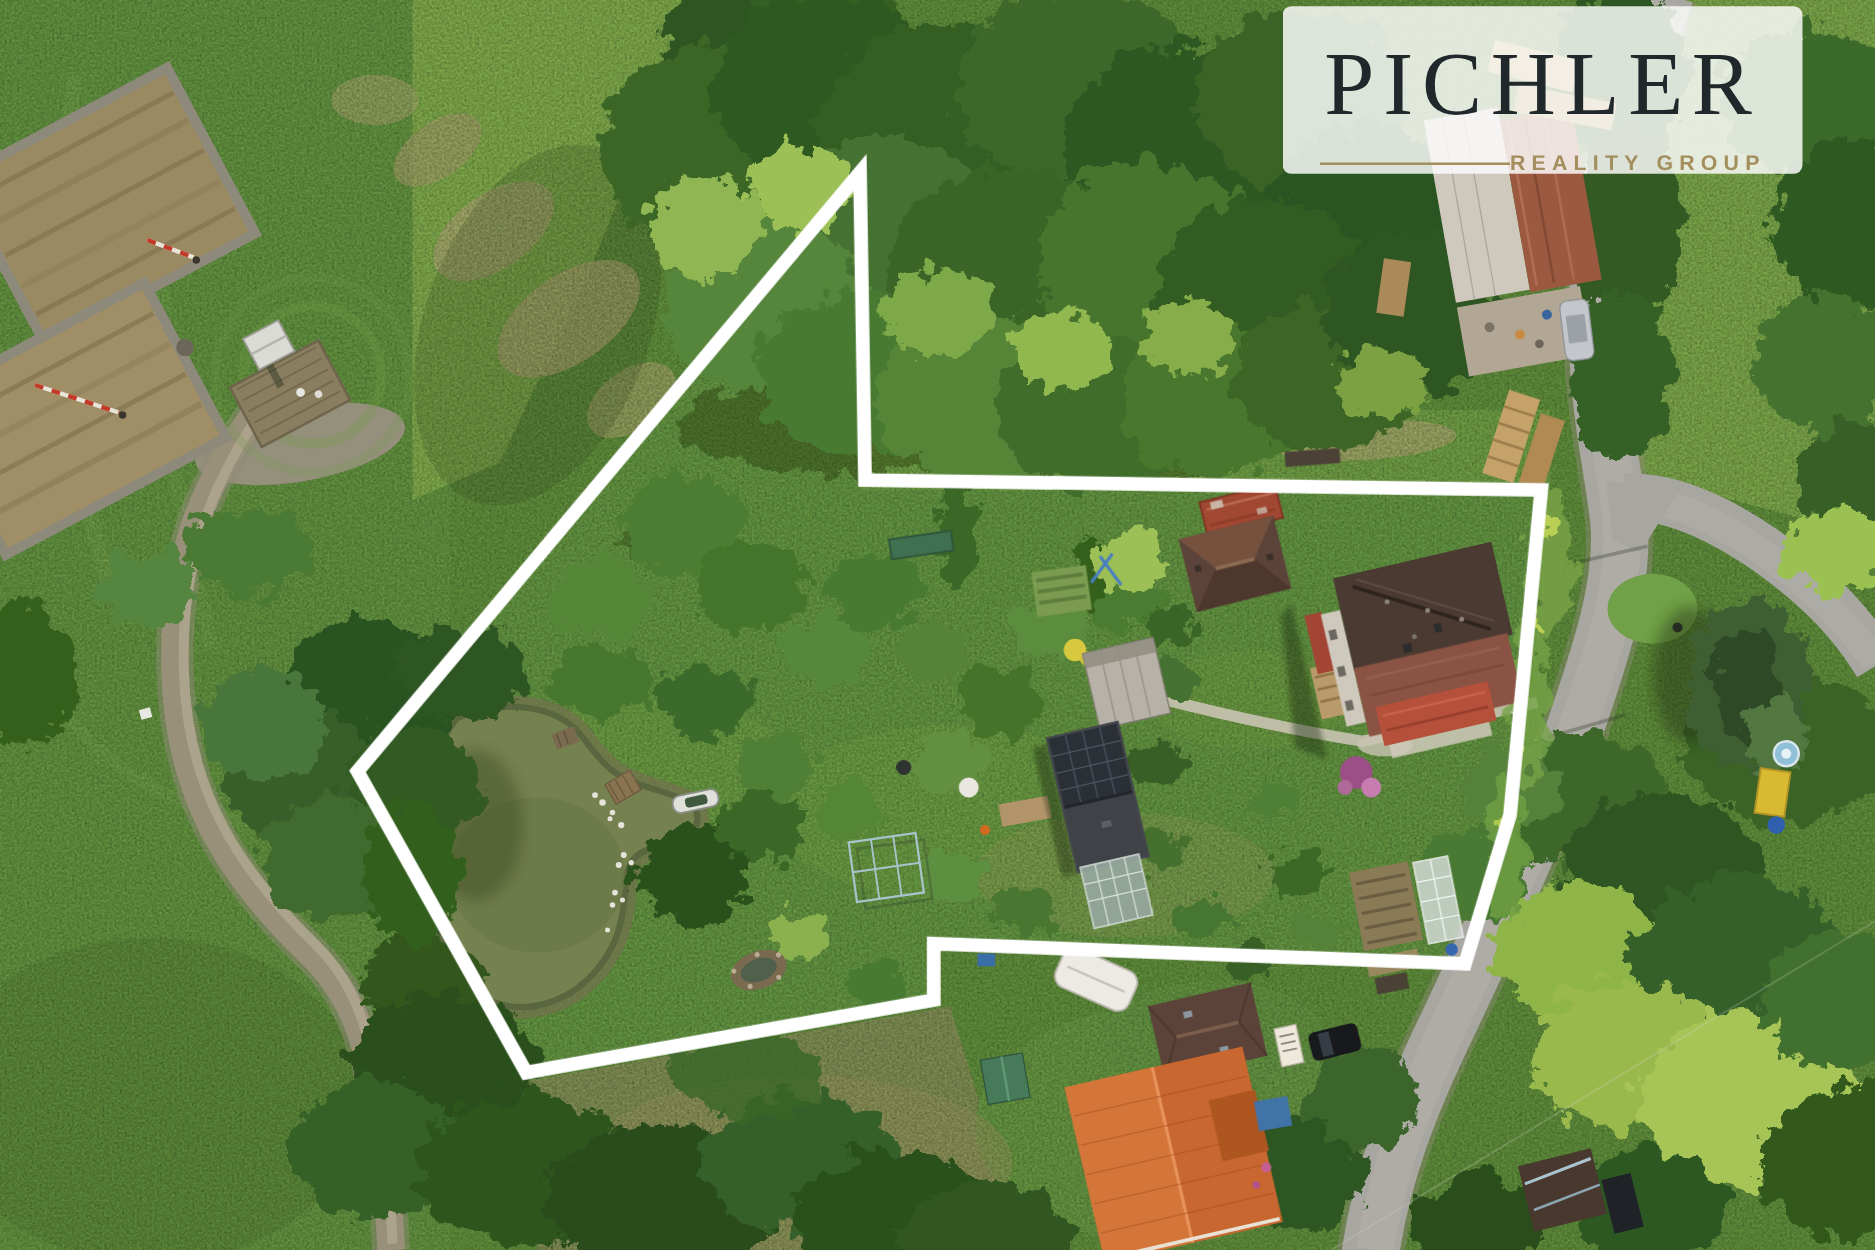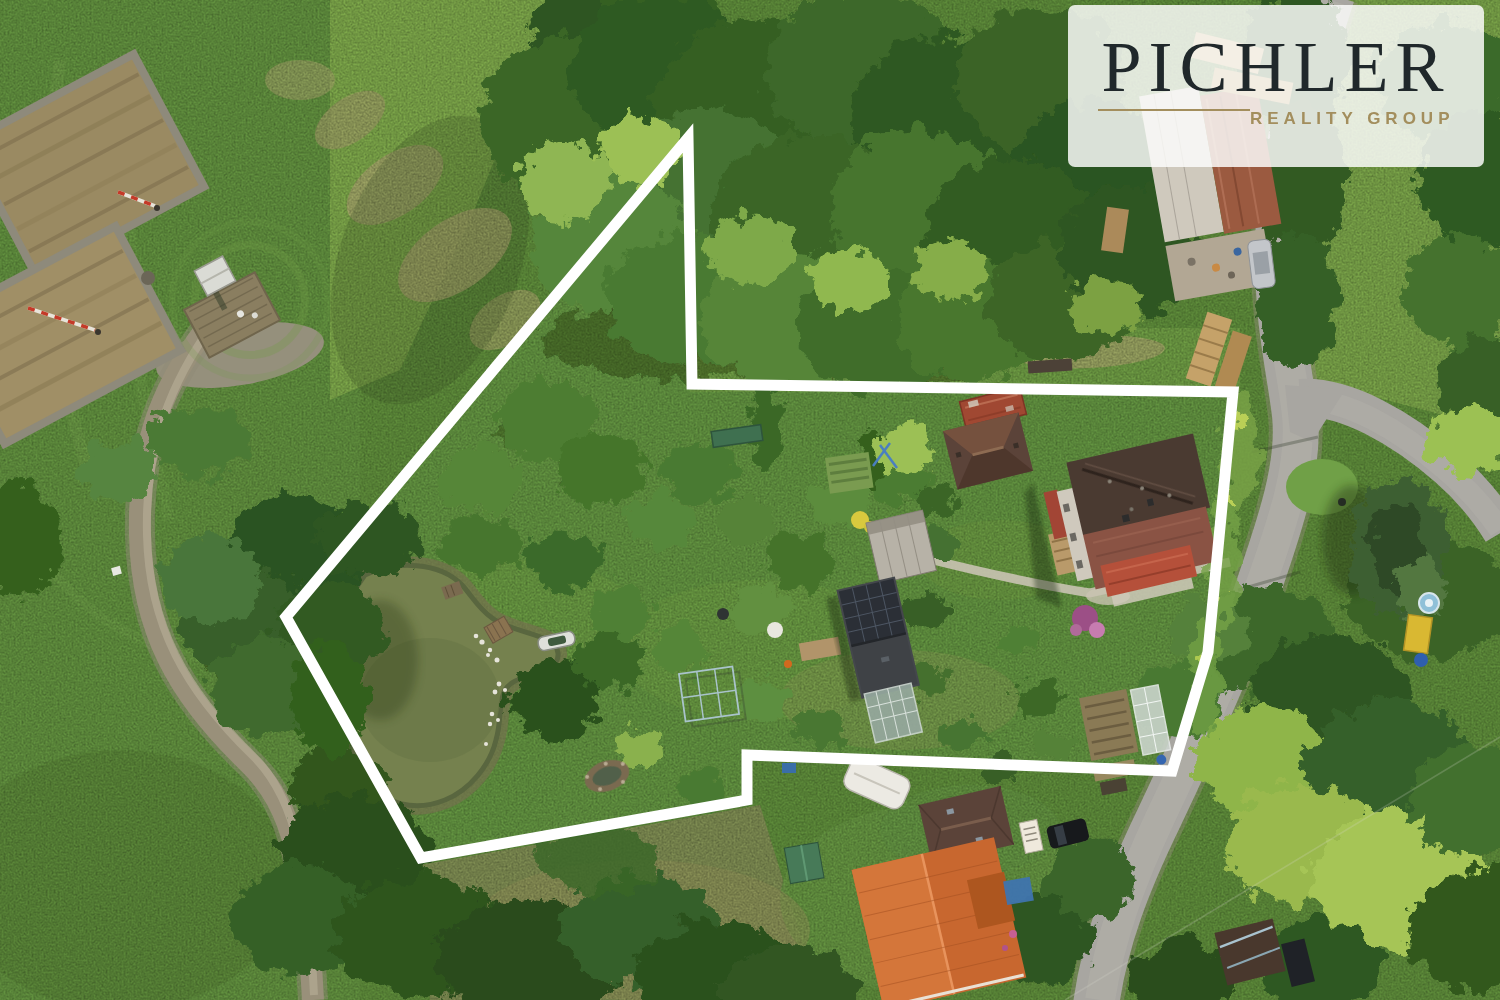--- a/index.html
+++ b/index.html
@@ -1,23 +1,23 @@
 <!DOCTYPE html>
 <html><head>
 <meta charset="utf-8">
 <style>
   html,body{margin:0;padding:0;background:#1c2415;}
   .stage{position:relative;width:1500px;height:1000px;overflow:hidden;font-family:"Liberation Sans",sans-serif;background:#5f8d3b;}
   .stage svg{position:absolute;left:0;top:0;display:block;}
-  .logo-badge{position:absolute;left:1068px;top:5px;width:416px;height:162px;box-sizing:border-box;
+  .logo-badge{position:absolute;left:1026px;top:5px;width:416px;height:134px;box-sizing:border-box;
     background:rgba(253,253,251,0.84);border-radius:7px;padding:24px 30px 0 30px;
     display:flex;flex-direction:column;}
   .brand{font-family:"Liberation Serif",serif;font-size:72px;line-height:1.08;color:#20282b;
     letter-spacing:7px;text-align:center;white-space:nowrap;font-weight:500;}
-  .tag-row{display:flex;margin-top:2px;}
+  .tag-row{display:flex;align-items:center;margin-top:14px;}
   .divider{height:2px;width:152px;background:#a38e5d;flex:0 0 auto;}
   .tagline{margin-left:auto;font-size:17px;letter-spacing:5px;color:#a38e5d;white-space:nowrap;font-weight:bold;}
 </style>
 </head>
 <body>
 
 <div class="stage">
 <svg width="1500" height="1000" viewBox="0 0 1500 1000">
   <defs>
     <filter id="canopy" x="-40%" y="-40%" width="180%" height="180%">

